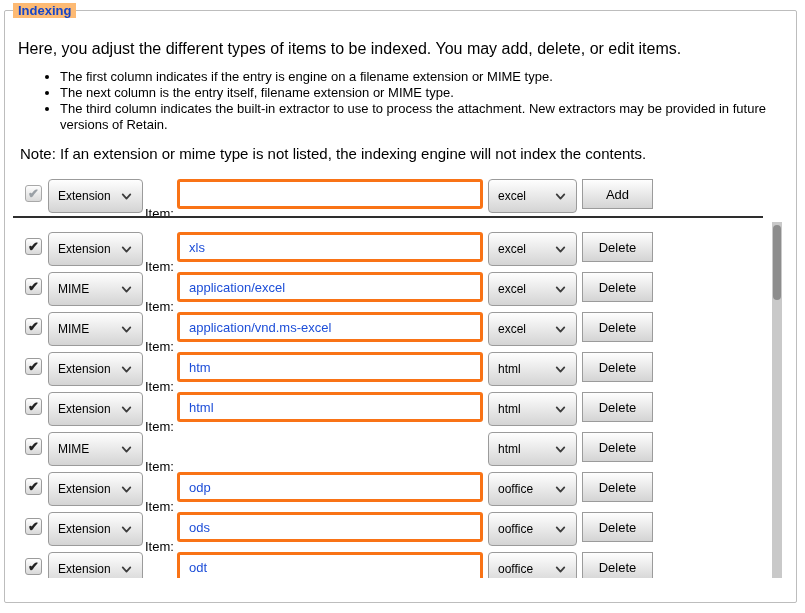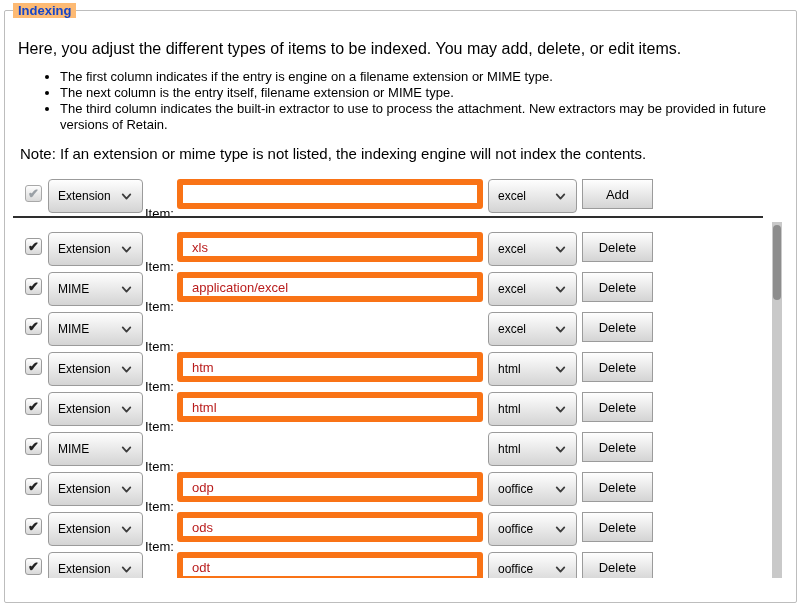--- a/index.html
+++ b/index.html
@@ -48,22 +48,22 @@
   .select.type { left:43px; width:95px; }
   .select.extractor { left:483px; width:89px; }
   .chevron { display:flex; align-items:center; }
 
   .item-label {
     position:absolute; left:140px; top:0; height:30px;
     display:flex; align-items:center; font-size:13px;margin-top:19px;
   }
   .item-input {
     position:absolute; left:172px; top:0; width:306px; height:30px; box-sizing:border-box;
-    border:6px solid #f97316; border-radius:3px; padding:0 9px;
-    font-size:13px; font-family:inherit; background:#fff; color:#b91c1c;
+    border:3px solid #f97316; border-radius:3px; padding:0 9px;
+    font-size:13px; font-family:inherit; background:#fff; color:#1d4ed8;
   }
   .btn {
     position:absolute; left:577px; top:0; width:71px; height:30px; box-sizing:border-box;
     border:1px solid #9b9b9b; border-radius:0;
     background:linear-gradient(#fefefe,#d4d4d4);
     font-size:13px; font-family:inherit; color:#000; cursor:pointer;
   }
 
   .add-row { position:absolute; left:5px; top:179px; width:791px; height:30px; }
 
@@ -185,20 +185,21 @@
     </span>
     <span class="select type">
       <span>MIME</span>
       <span class="chevron">
         <svg width="13" height="13" viewBox="0 0 24 24">
               <polyline points="5,8 12,16 19,8" fill="none" stroke="#3c3c3c" stroke-width="3.2" stroke-linecap="round" stroke-linejoin="round"></polyline>
             </svg>
       </span>
     </span>
     <span class="item-label">Item:</span>
+    <input class="item-input" value="application/vnd.ms-excel" style="">
     <span class="select extractor">
       <span>excel</span>
       <span class="chevron">
         <svg width="13" height="13" viewBox="0 0 24 24">
               <polyline points="5,8 12,16 19,8" fill="none" stroke="#3c3c3c" stroke-width="3.2" stroke-linecap="round" stroke-linejoin="round"></polyline>
             </svg>
       </span>
     </span>
     <button class="btn">Delete</button>
   </div>

